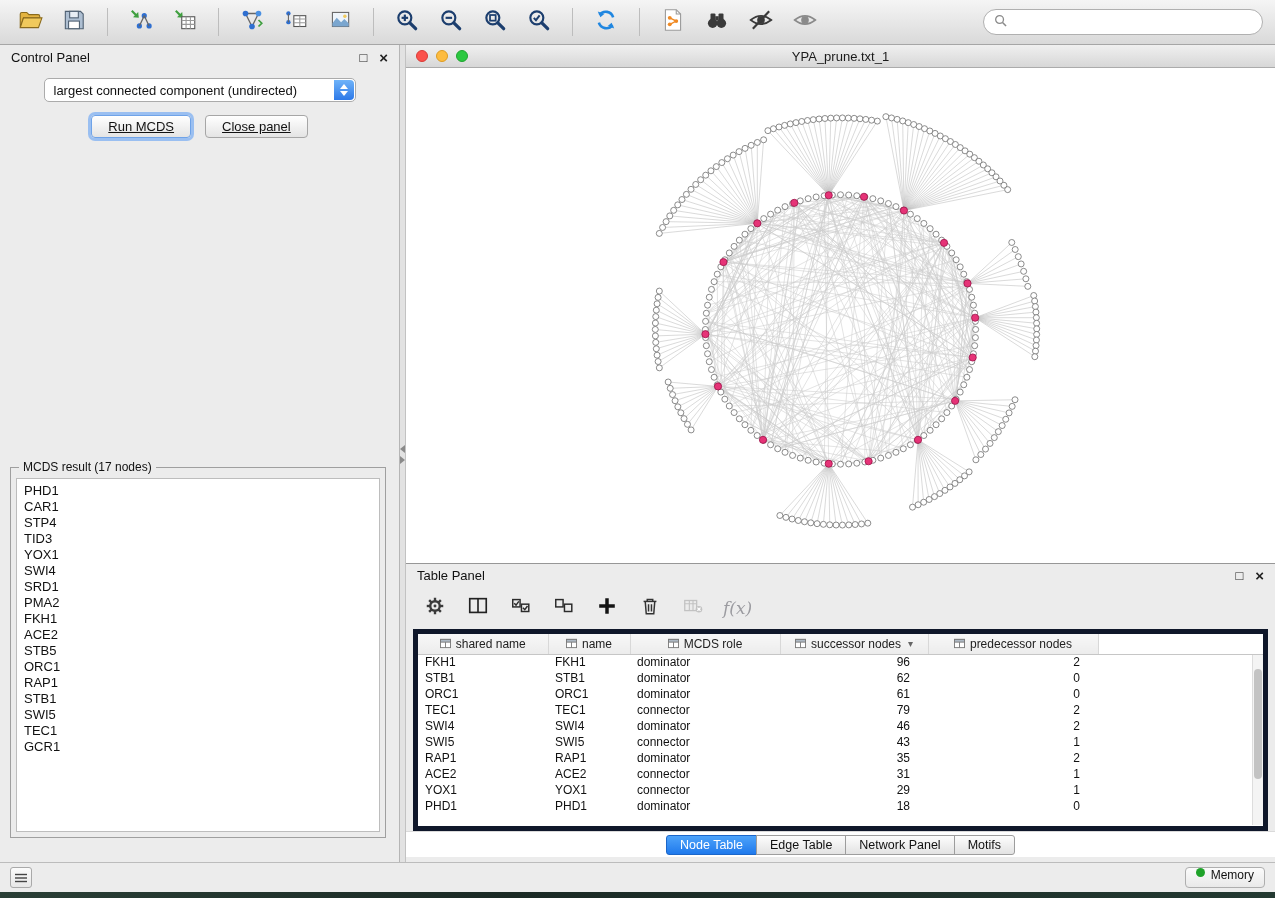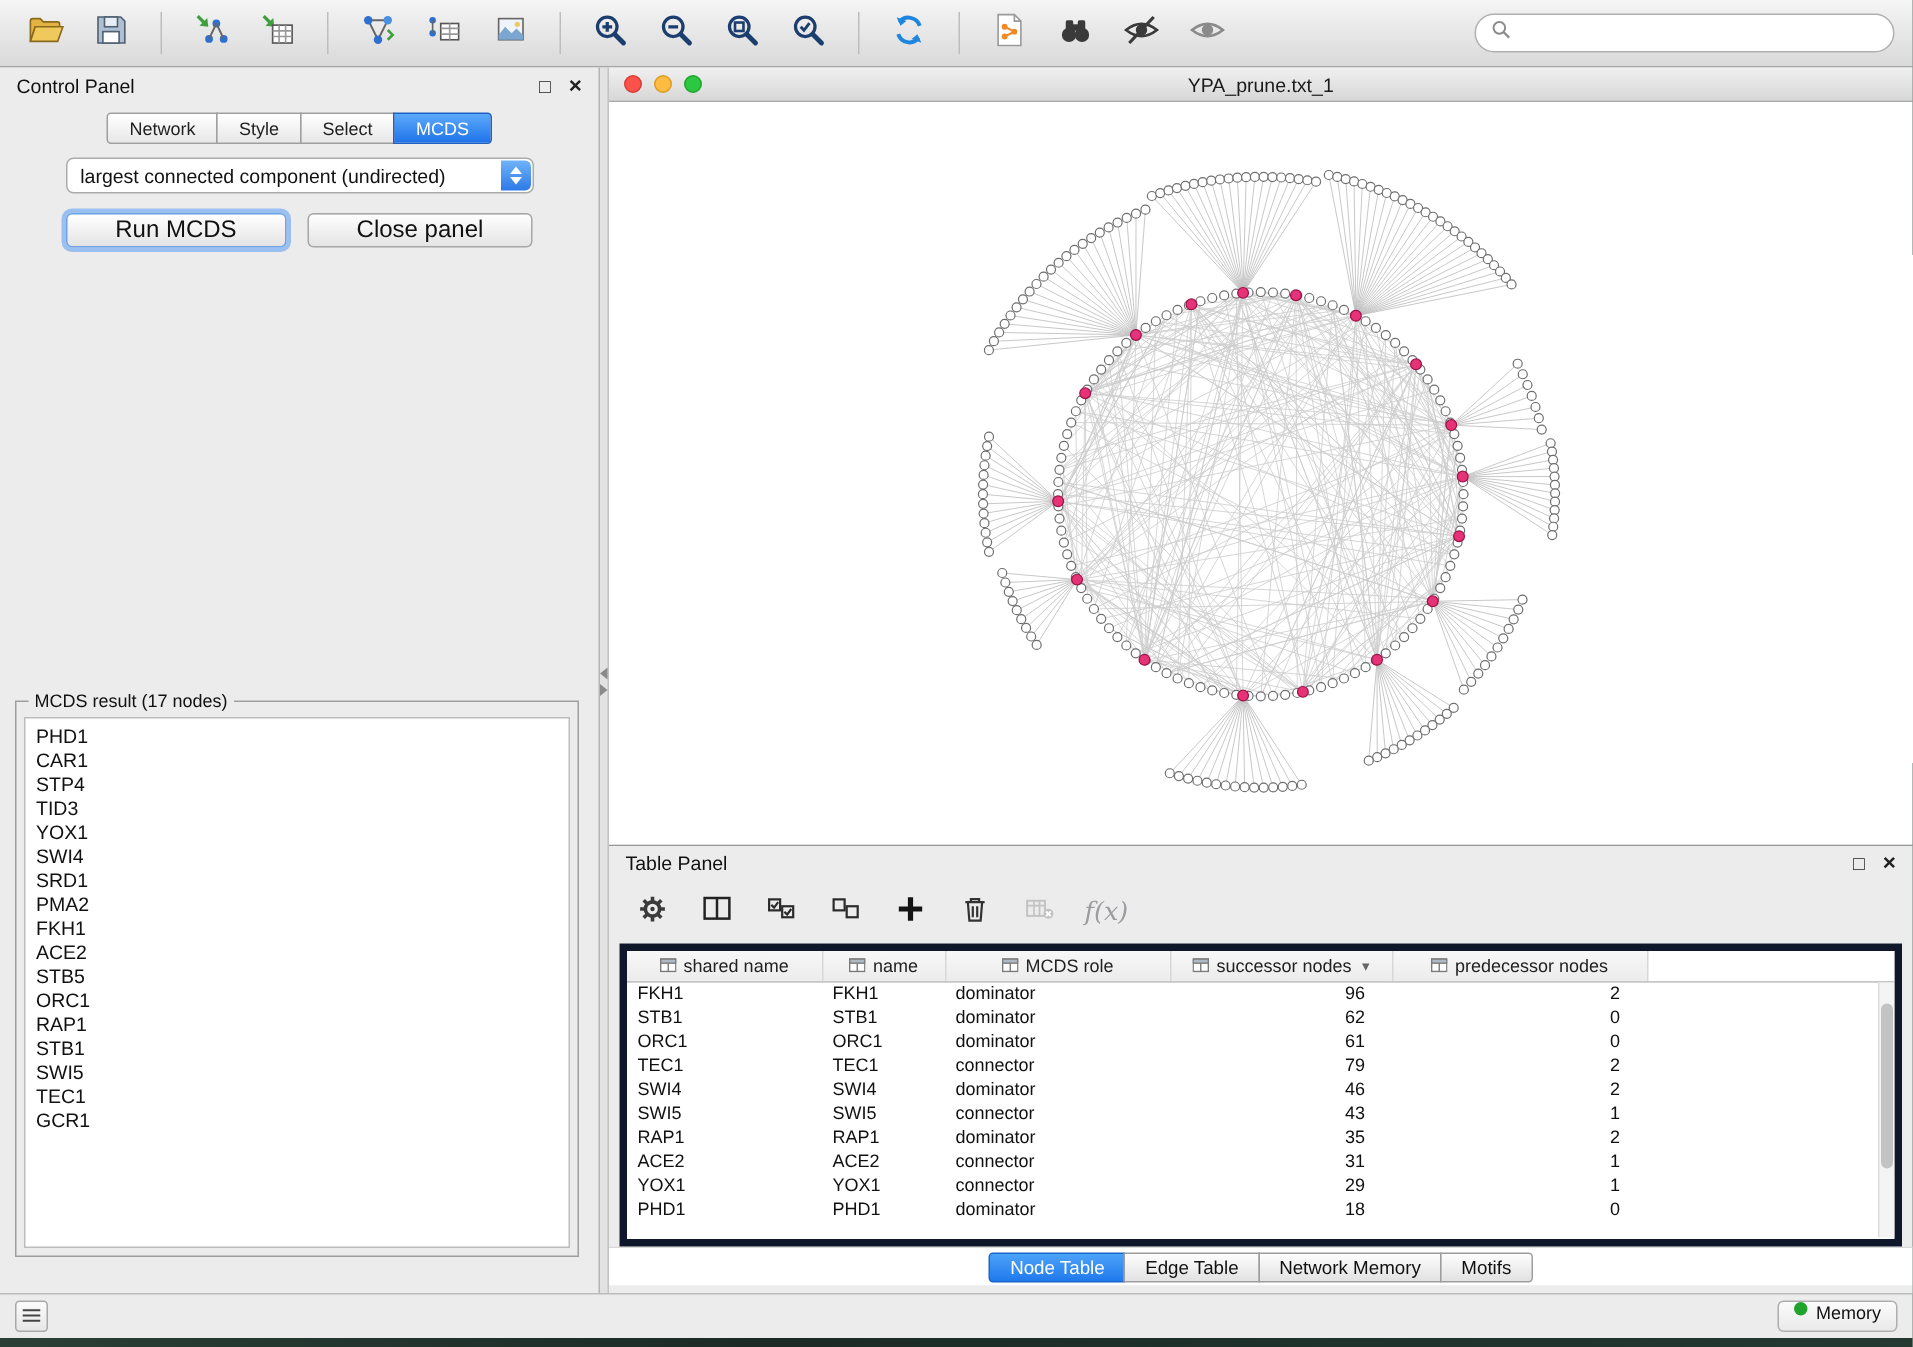--- a/index.html
+++ b/index.html
@@ -26,21 +26,21 @@
   .cp-tab{height:21px;padding:0 14px;font-size:12px;display:flex;align-items:center;border:1px solid #9f9f9f;margin-left:-1px;background:linear-gradient(#ffffff,#e7e7e7);color:#222;}
   .cp-tab:first-child{border-radius:3px 0 0 3px;margin-left:0;}
   .cp-tab:last-child{border-radius:0 3px 3px 0;}
   .cp-tab.active{background:linear-gradient(#5ba9fa,#1f74ea);color:#fff;border-color:#1d63c6;}
   .opt-label{text-align:center;margin-top:20px;font-size:13px;color:#111;}
   .dropdown{position:relative;margin:9px auto 0;width:312px;height:24px;background:#fff;border:1px solid #ababab;border-radius:5px;display:flex;align-items:center;padding:0 26px 0 9px;font-size:13px;color:#111;}
   .dd-btn{position:absolute;right:1px;top:1px;bottom:1px;width:20px;border-radius:0 4px 4px 0;background:linear-gradient(#6fb3f9,#2d79e8);display:flex;flex-direction:column;align-items:center;justify-content:center;gap:2px;}
   .tri-up{width:0;height:0;border-left:4px solid transparent;border-right:4px solid transparent;border-bottom:5px solid #fff;}
   .tri-down{width:0;height:0;border-left:4px solid transparent;border-right:4px solid transparent;border-top:5px solid #fff;}
   .btn-row{display:flex;justify-content:center;gap:14px;margin-top:13px;}
-  .btn{height:23px;padding:0 32px;font-size:16px;border:1px solid #a6a6a6;border-radius:4px;background:linear-gradient(#ffffff,#e4e4e4);color:#111;display:flex;align-items:center;}
+  .btn{height:23px;padding:0 16px;font-size:13px;border:1px solid #a6a6a6;border-radius:4px;background:linear-gradient(#ffffff,#e4e4e4);color:#111;display:flex;align-items:center;text-decoration:underline;}
   .btn.focused{box-shadow:0 0 0 3px rgba(100,162,245,.6);border-color:#6fa3e8;}
   .result-fieldset{position:absolute;left:10px;top:422px;width:376px;height:371px;border:1px solid #9f9f9f;}
   .result-legend{position:absolute;top:-8px;left:8px;background:#ececec;padding:0 4px;font-size:12px;color:#111;}
   .result-box{position:absolute;left:5px;right:5px;top:10px;bottom:5px;background:#fff;border:1px solid #bdbdbd;overflow:hidden;padding:4px 0 0 7px;}
   .result-box div{font-size:13px;line-height:16px;color:#111;}
 
   
   .gutter{width:6px;background:#e2e2e2;border-right:1px solid #c2c2c2;position:relative;flex:0 0 auto;}
   .g-handle{position:absolute;left:0;top:49%;display:flex;flex-direction:column;gap:3px;}
   .g-left{width:0;height:0;border-top:4px solid transparent;border-bottom:4px solid transparent;border-right:5px solid #8a8a8a;}
@@ -253,26 +253,20 @@
 
   <div class="main">
 
     <div class="control-panel">
       <div class="cp-header">
         <span>Control Panel</span>
         <span class="win-icons">
           <span>□</span>
           <span class="x">×</span>
         </span>
-      </div>
-      <div class="cp-tabs">
-        <span class="cp-tab">Network</span>
-        <span class="cp-tab">Style</span>
-        <span class="cp-tab">Select</span>
-        <span class="cp-tab active">MCDS</span>
       </div>
       <div class="dropdown">
         <span>largest connected component (undirected)</span>
         <span class="dd-btn">
             <span class="tri-up"></span>
             <span class="tri-down"></span>
           </span>
       </div>
       <div class="btn-row">
         <span class="btn focused">Run MCDS</span>
@@ -1281,21 +1275,21 @@
                 </tr>
               </tbody>
           </table>
           <div class="vscroll">
               <div class="vthumb"></div>
             </div>
         </div>
         <div class="tabsrow">
           <span class="btab active">Node Table</span>
           <span class="btab">Edge Table</span>
-          <span class="btab">Network Memory</span>
+          <span class="btab">Network Panel</span>
           <span class="btab">Motifs</span>
         </div>
         <div class="tp-bottomgap"></div>
       </div>
     </div>
   </div>
 
   <div class="statusbar">
     <span class="menu-btn">
         <span>

